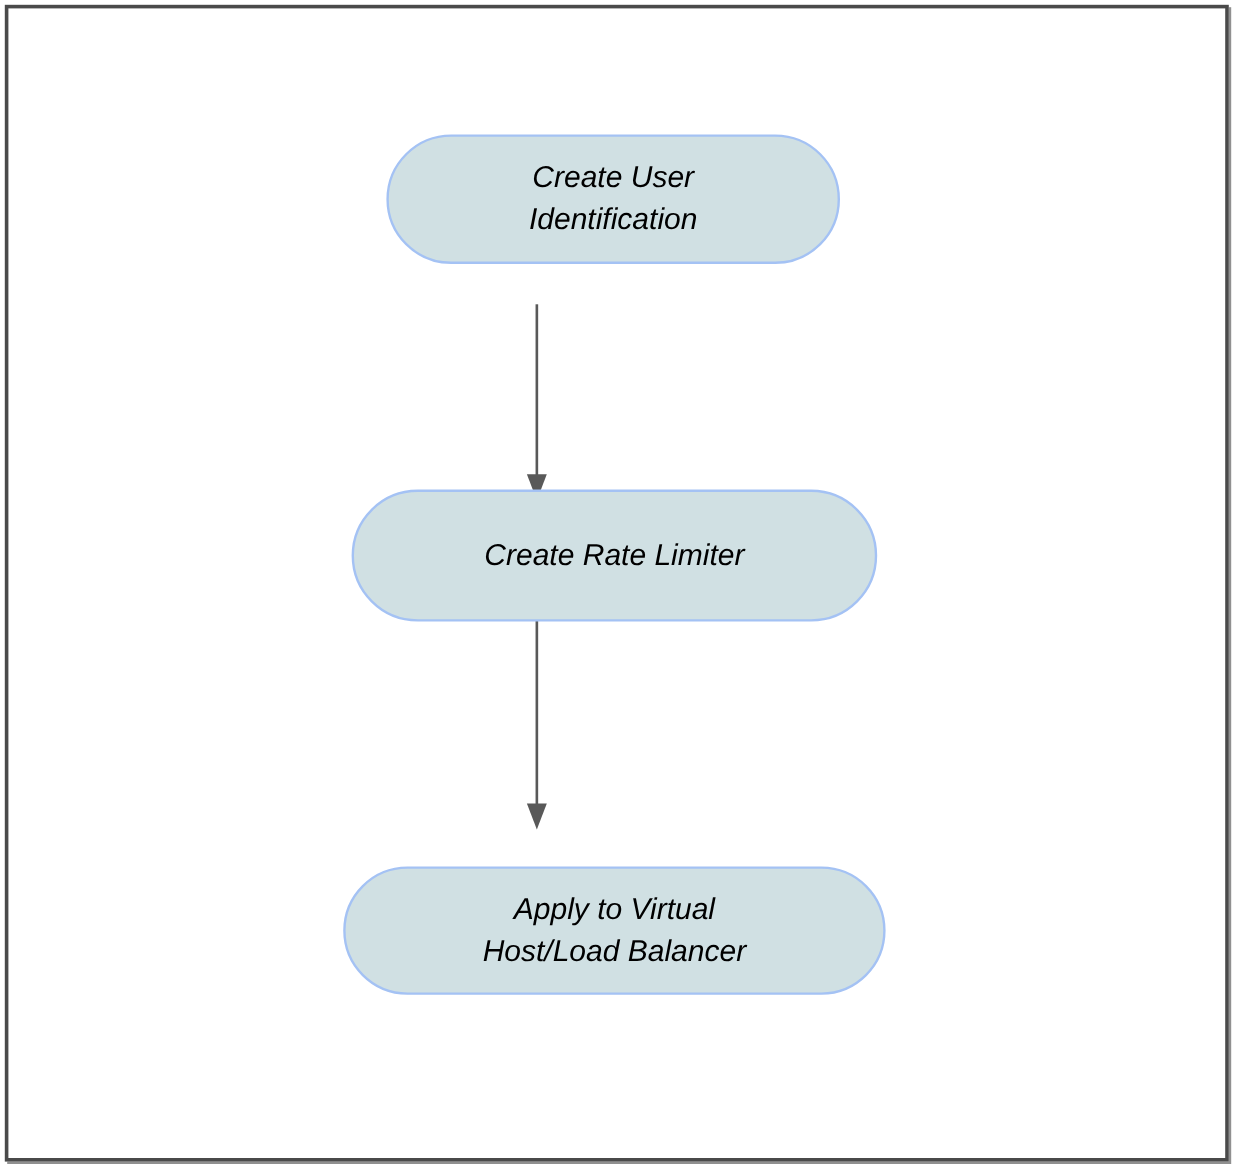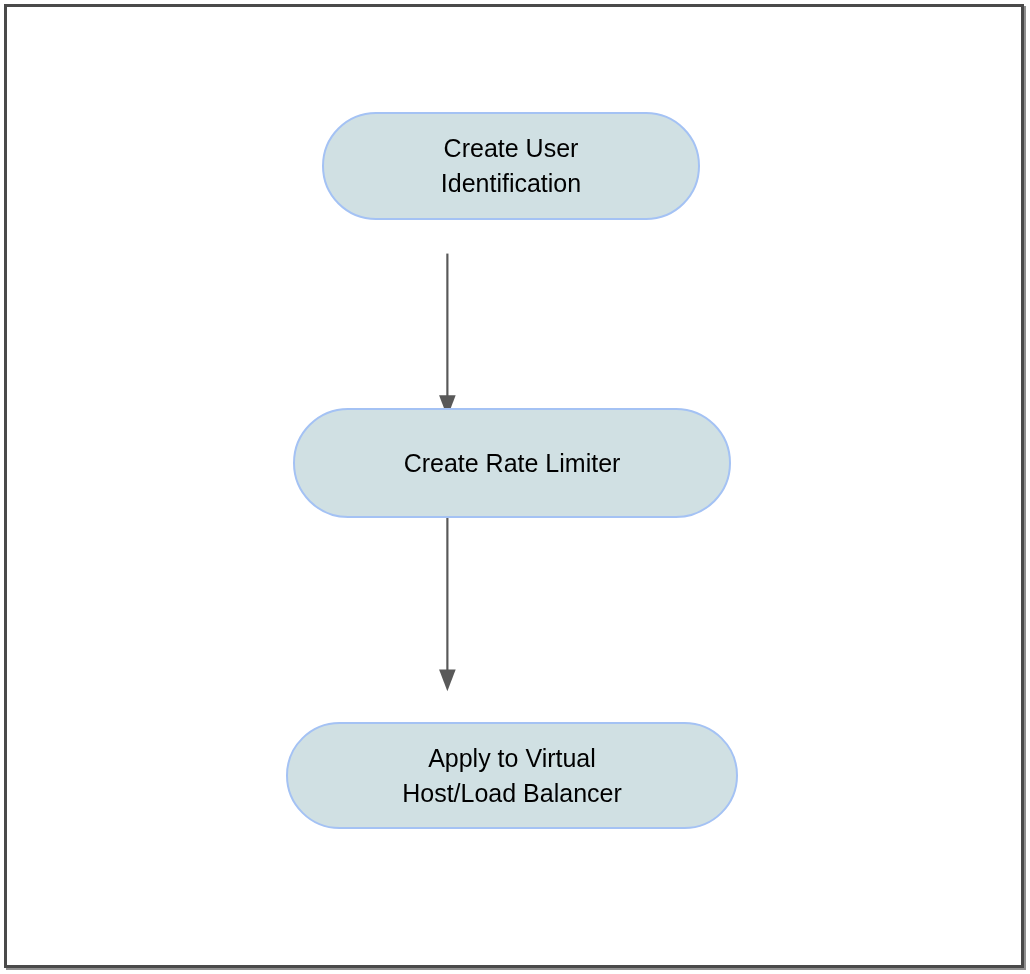--- a/index.html
+++ b/index.html
@@ -18,20 +18,21 @@
     height: 964px;
     background: #ffffff;
     border: 3px solid #4a4a4a;
     box-shadow: 2px 2px 0 0 #909090;
   }
   .diagram {
     position: absolute;
     left: 0; top: 0;
     width: 886px;
     height: 958px;
+    font-style: italic;
   }
   .edge-layer {
     position: absolute;
     left: 0; top: 0;
     width: 100%;
     height: 100%;
     pointer-events: none;
   }
   .node {
     position: absolute;

